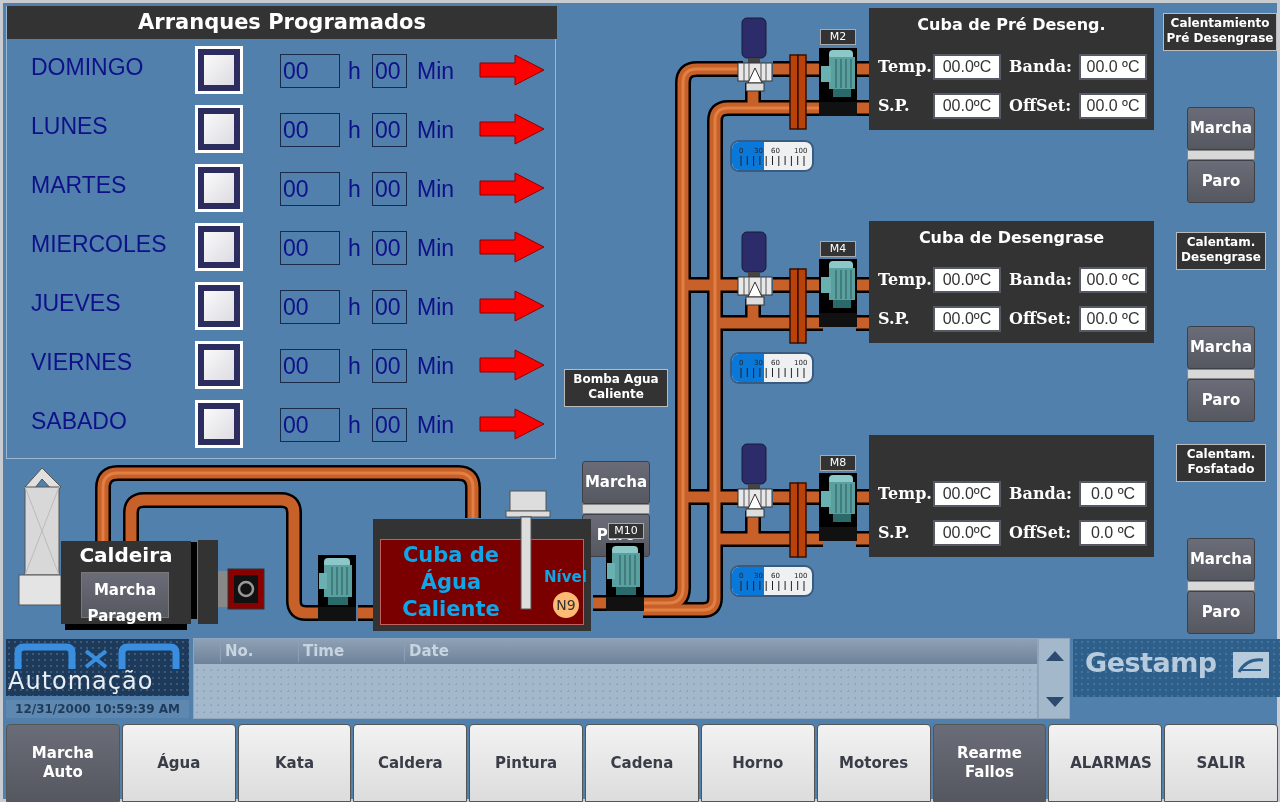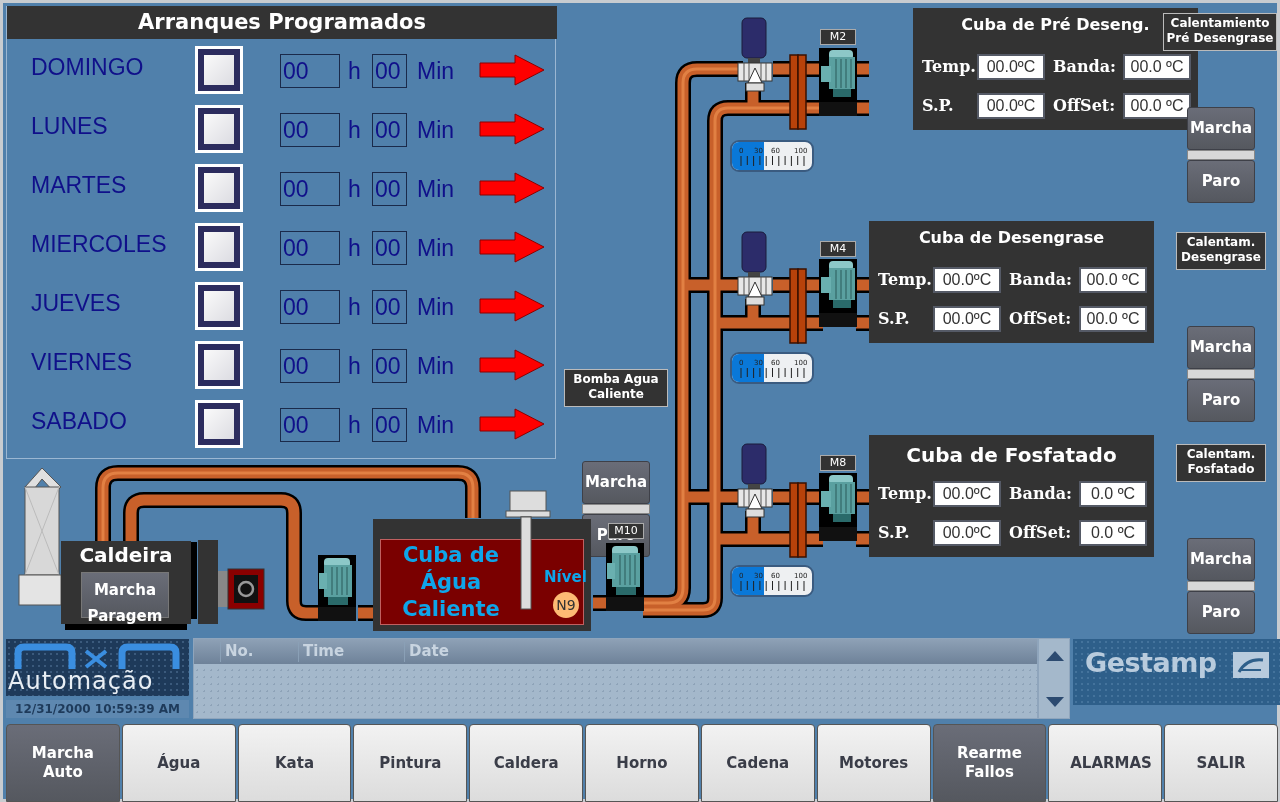--- a/index.html
+++ b/index.html
@@ -58,21 +58,21 @@
   .n9 { position: absolute; left: 172px; top: 52px; width: 26px; height: 26px; border-radius: 50%; background: #fdba74; color: #333; font-size: 14px; text-align: center; line-height: 26px; }
 
   
   .logo-box { left: 3px; top: 636px; width: 183px; height: 57px; background: #1e3a5a; background-image: radial-gradient(#3b5a7c 1px, transparent 1px); background-size: 6px 6px; }
   .logo-txt { position: absolute; left: 2px; top: 28px; width: 180px; text-align: left; color: #e8eef4; font-size: 24px; font-family: "DejaVu Sans", sans-serif; letter-spacing: 1px; }
   .datetime { left: 3px; top: 697px; width: 183px; height: 18px; background: #5e88b0; color: #1e3a5a; font-size: 12px; font-weight: bold; text-align: center; line-height: 18px; }
   .alarm-table { left: 190px; top: 635px; width: 845px; height: 81px; border: 1px solid #8fa5bc; background: #a4b8cb; background-image: radial-gradient(#8ea3b8 1px, transparent 1px); background-size: 7px 7px; }
   .alarm-head { position: absolute; left: 0; top: 0; width: 843px; height: 25px; background: linear-gradient(#8ea1b6, #6e8299); }
   .alarm-col { position: absolute; top: 3px; color: #c8d4e0; font-size: 15px; font-weight: bold; border-left: 1px solid #8aa0b6; padding-left: 4px; height: 20px; }
   .alarm-scroll { left: 1035px; top: 635px; width: 32px; height: 81px; background: #a4b8cb; border: 1px solid #8fa5bc; }
-  .gestamp { left: 1070px; top: 636px; width: 207px; height: 66px; background: #2e5f8a; background-image: radial-gradient(#44739c 1px, transparent 1px); background-size: 6px 6px; }
+  .gestamp { left: 1070px; top: 636px; width: 207px; height: 58px; background: #2e5f8a; background-image: radial-gradient(#44739c 1px, transparent 1px); background-size: 6px 6px; }
   .gestamp-txt { position: absolute; left: 12px; top: 8px; color: #b8cbdd; font-size: 27px; font-weight: bold; font-family: "DejaVu Sans", sans-serif; letter-spacing: -0.5px; }
 
   
   .nav { left: 3px; top: 721px; width: 1274px; height: 78px; display: flex; }
   .nav-btn { flex: 1; margin-right: 2px; background: linear-gradient(#f2f2f2, #dcdcdc); border: 1px solid #555; border-radius: 4px 4px 0 0; color: #3a3d48; font-weight: bold; font-size: 15px; display: flex; align-items: center; justify-content: center; text-align: center; line-height: 19px; }
   .nav-btn.dark { background: linear-gradient(#6a6d78, #55585f); color: #fff; }
 </style>
 </head>
 <body>
 
@@ -328,21 +328,21 @@
        <div class="lbl-min">Min</div>
        <svg class="arrow" viewBox="0 0 66 32">
             <polygon points="1,9 36,9 36,1 65,16 36,31 36,23 1,23" fill="#ff0000" stroke="#8a0000" stroke-width="1"></polygon>
           </svg>
         </div>
       </div>
   </div>
 
   <div id="tanks">
       <div>
-        <div class="tank" style="left:866px;top:5px;width:285px;height:122px;margin-left:44px;">
+        <div class="tank" style="left:866px;top:5px;width:285px;height:122px;">
          <div class="tank-title" style="top:7px;font-size:16px;">Cuba de Pré Deseng.</div>
          <div class="field-lbl" style="left:9px;top:49px;">Temp.</div>
          <div class="field-val" style="left:64px;top:46px;">00.0ºC</div>
          <div class="field-lbl" style="left:140px;top:49px;">Banda:</div>
          <div class="field-val" style="left:210px;top:46px;">00.0 ºC</div>
          <div class="field-lbl" style="left:9px;top:88px;">S.P.</div>
          <div class="field-val" style="left:64px;top:85px;">00.0ºC</div>
          <div class="field-lbl" style="left:140px;top:88px;">OffSet:</div>
          <div class="field-val" style="left:210px;top:85px;">00.0 ºC</div>
        </div>
@@ -447,21 +447,20 @@
               <line x1="47.1" y1="11" x2="47.1" y2="20"></line>
               <line x1="53.4" y1="11" x2="53.4" y2="21"></line>
               <line x1="59.699999999999996" y1="11" x2="59.699999999999996" y2="20"></line>
               <line x1="66" y1="11" x2="66" y2="21"></line>
             </g>
          </svg>
        </div>
       </div>
       <div>
         <div class="tank" style="left:866px;top:432px;width:285px;height:122px;">
-         <div class="tank-title" style="top:8px;font-size:20px;">Cuba de Fosfatado</div>
          <div class="field-lbl" style="left:9px;top:49px;">Temp.</div>
          <div class="field-val" style="left:64px;top:46px;">00.0ºC</div>
          <div class="field-lbl" style="left:140px;top:49px;">Banda:</div>
          <div class="field-val" style="left:210px;top:46px;">0.0 ºC</div>
          <div class="field-lbl" style="left:9px;top:88px;">S.P.</div>
          <div class="field-val" style="left:64px;top:85px;">00.0ºC</div>
          <div class="field-lbl" style="left:140px;top:88px;">OffSet:</div>
          <div class="field-val" style="left:210px;top:85px;">0.0 ºC</div>
        </div>
        <div class="side-label" style="left:1173px;top:441px;width:90px;height:38px;">Calentam. Fosfatado</div>
@@ -602,30 +601,30 @@
       <div class="nav-btn dark">
         <span style="max-width: 70px; display: inline-block;">Marcha Auto</span>
       </div>
       <div class="nav-btn">
         <span style="max-width: 70px; display: inline-block;">Água</span>
       </div>
       <div class="nav-btn">
         <span style="max-width: 70px; display: inline-block;">Kata</span>
       </div>
       <div class="nav-btn">
+        <span style="max-width: 70px; display: inline-block;">Caldera</span>
+      </div>
+      <div class="nav-btn">
         <span style="max-width: 70px; display: inline-block;">Pintura</span>
       </div>
       <div class="nav-btn">
-        <span style="max-width: 70px; display: inline-block;">Caldera</span>
+        <span style="max-width: 70px; display: inline-block;">Cadena</span>
       </div>
       <div class="nav-btn">
         <span style="max-width: 70px; display: inline-block;">Horno</span>
-      </div>
-      <div class="nav-btn">
-        <span style="max-width: 70px; display: inline-block;">Cadena</span>
       </div>
       <div class="nav-btn">
         <span style="max-width: 70px; display: inline-block;">Motores</span>
       </div>
       <div class="nav-btn dark">
         <span style="max-width: 70px; display: inline-block;">Rearme Fallos</span>
       </div>
       <div class="nav-btn">
         <span style="max-width: 70px; display: inline-block;">ALARMAS</span>
       </div>

